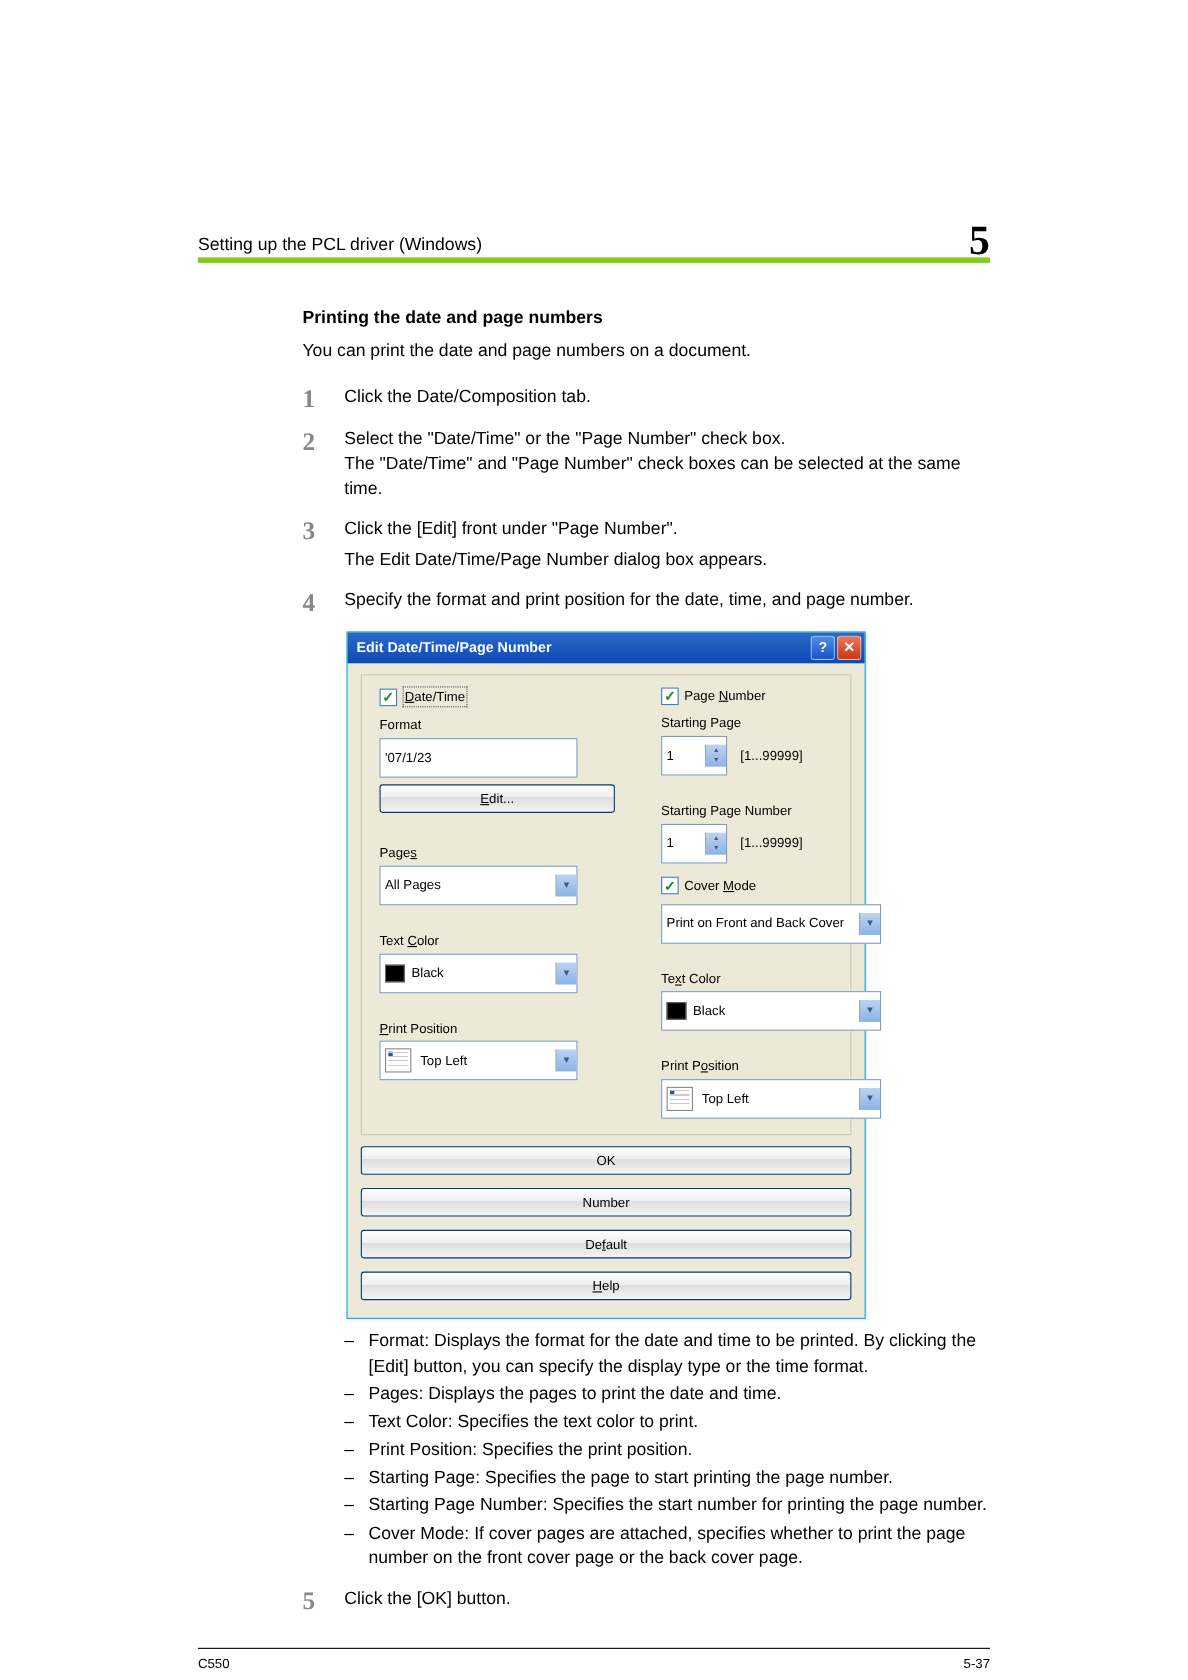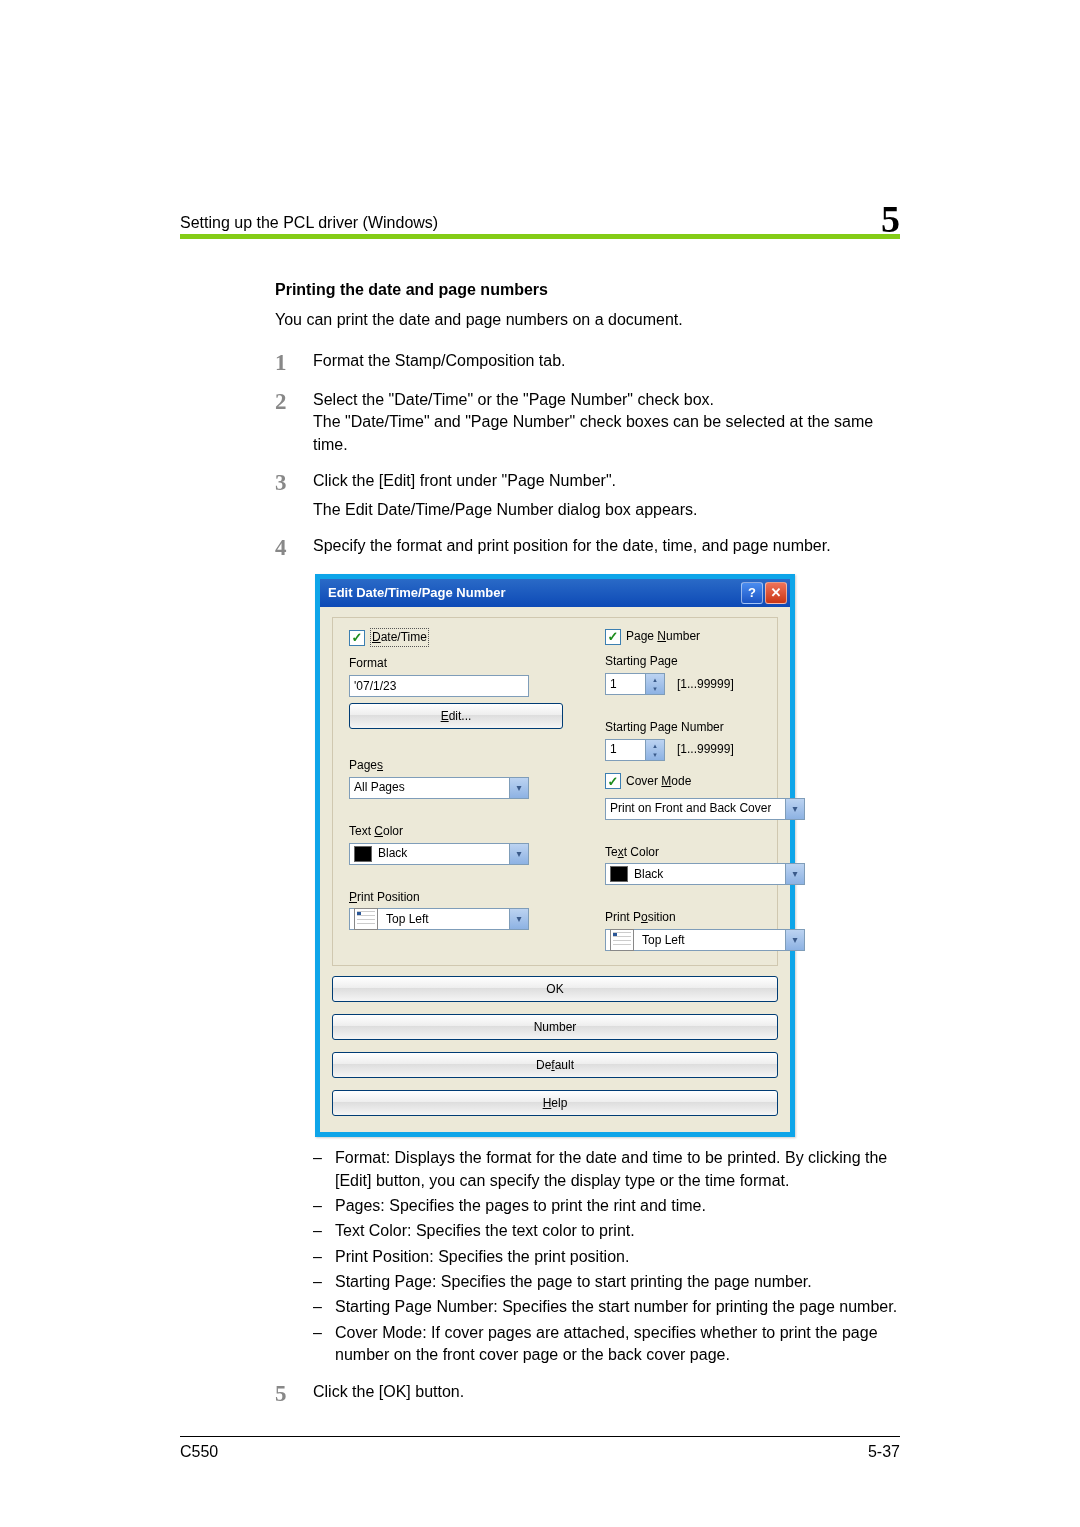--- a/index.html
+++ b/index.html
@@ -75,21 +75,21 @@
     width: 22px;
     flex-shrink: 0;
   }
   .bullet-text { flex: 1; }
 
   
   .dialog {
     width: 470px;
     margin: 6px 0 10px 40px;
     background: #ece9d8;
-    border: 5px solid #0ea5e9;
+    border: 1px solid #0ea5e9;
     font-family: Tahoma, Arial, sans-serif;
     font-size: 12px;
     box-shadow: 1px 1px 2px rgba(0,0,0,0.2);
   }
   .titlebar {
     background: linear-gradient(to bottom, #2a6ac7 0%, #0d4ab6 100%);
     color: #fff;
     font-weight: bold;
     display: flex;
     align-items: center;
@@ -141,21 +141,21 @@
   .chk-mark {
     color: #1c8c1c;
     font-size: 13px;
     line-height: 1;
     font-weight: bold;
   }
   .dotted { border: 1px dotted #555; padding: 0 1px; }
   .lbl { margin-bottom: 3px; }
   .lbl-space-top { margin-top: 24px; }
   .field, .combo, .spin {
-    height: 22px;
+    height: 36px;
     border: 1px solid #7f9db9;
     background: #fff;
     display: flex;
     align-items: center;
     padding: 0 4px;
     box-sizing: border-box;
   }
   .field { width: 180px; }
   .combo { width: 180px; justify-content: space-between; }
   .combo-arrow, .spin-arrows {
@@ -229,41 +229,41 @@
     border-top: 1px solid #fff;
     border-bottom: 1px solid #b8b090;
     margin: 0 12px;
   }
 
   .footer {
     margin-top: 30px;
     border-top: 1px solid #000;
     display: flex;
     justify-content: space-between;
-    font-size: 16px;
+    font-size: 12px;
     padding-top: 6px;
   }
   .underline-letter { text-decoration: underline; }
 </style>
 </head>
 <body>
 
 <div class="page">
   <div class="header-row">
     <div class="header-left">Setting up the PCL driver (Windows)</div>
     <div class="chapter-num">5</div>
   </div>
 
   <div class="body">
     <div class="section-title">Printing the date and page numbers</div>
     <div class="intro-text">You can print the date and page numbers on a document.</div>
 
     <div class="step">
       <div class="step-num">1</div>
-      <div class="step-text">Format the Stamp/Composition tab.</div>
+      <div class="step-text">Click the Date/Composition tab.</div>
     </div>
 
     <div class="step">
       <div class="step-num">2</div>
       <div class="step-text">
         <div>Select the "Date/Time" or the "Page Number" check box.</div>
         <div>The "Date/Time" and "Page Number" check boxes can be selected at the same time.</div>
       </div>
     </div>
 
@@ -393,21 +393,21 @@
       </div>
     </div>
 
     <div class="bullets">
       <div class="bullet">
           <span class="bullet-dash">–</span>
           <span class="bullet-text">Format: Displays the format for the date and time to be printed. By clicking the [Edit] button, you can specify the display type or the time format.</span>
         </div>
       <div class="bullet">
           <span class="bullet-dash">–</span>
-          <span class="bullet-text">Pages: Specifies the pages to print the rint and time.</span>
+          <span class="bullet-text">Pages: Displays the pages to print the date and time.</span>
         </div>
       <div class="bullet">
           <span class="bullet-dash">–</span>
           <span class="bullet-text">Text Color: Specifies the text color to print.</span>
         </div>
       <div class="bullet">
           <span class="bullet-dash">–</span>
           <span class="bullet-text">Print Position: Specifies the print position.</span>
         </div>
       <div class="bullet">

